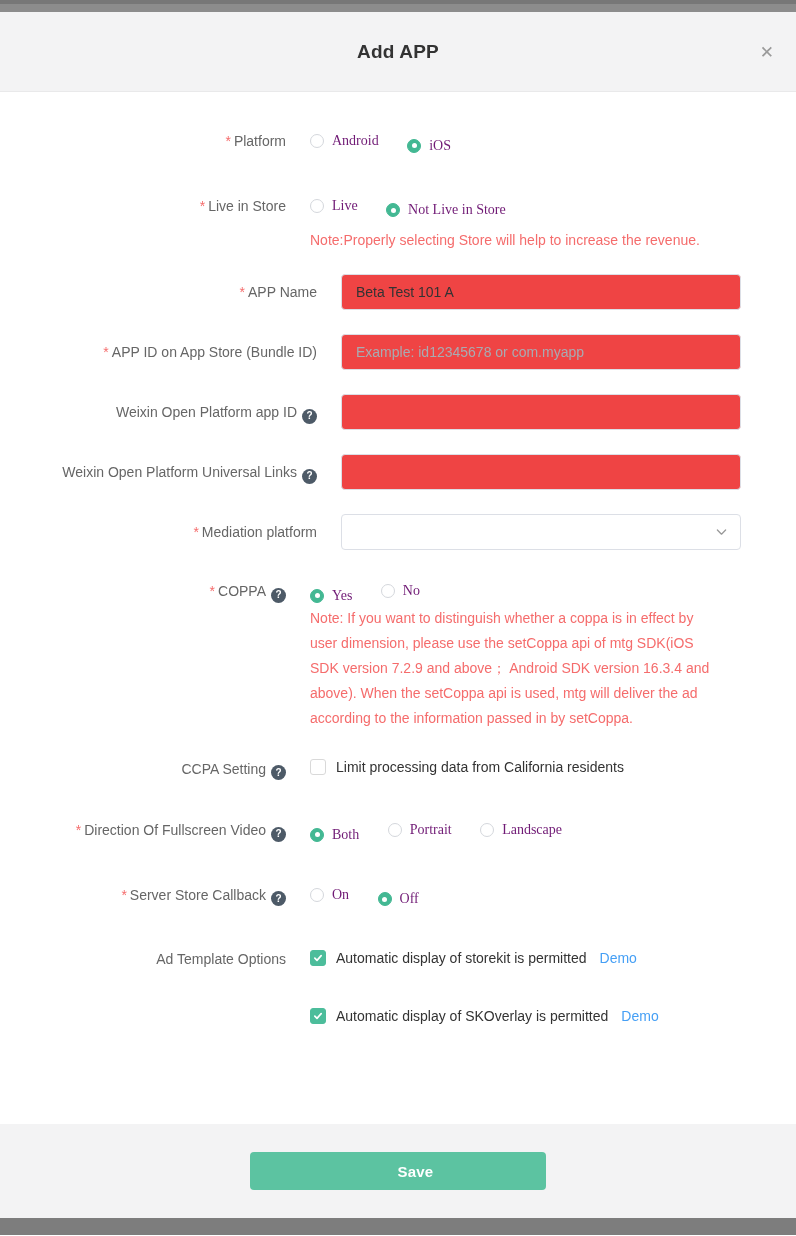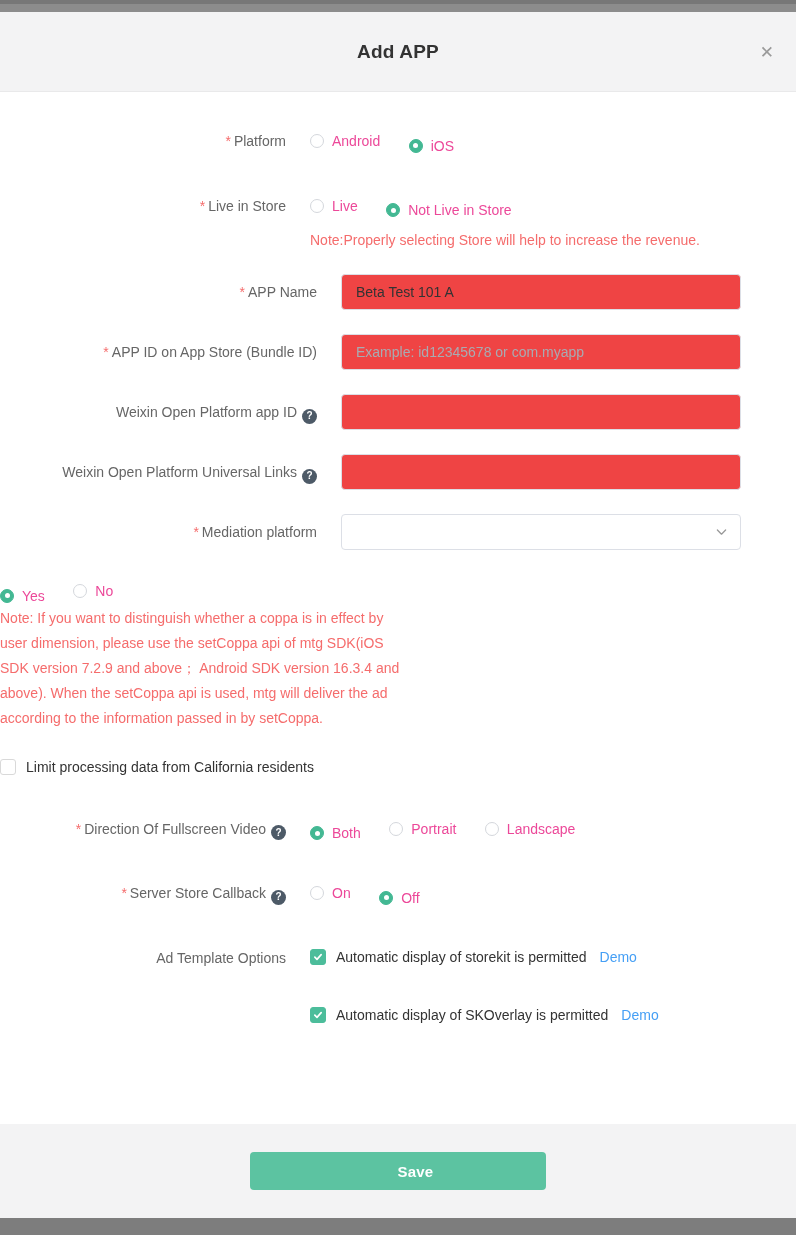--- a/index.html
+++ b/index.html
@@ -27,21 +27,21 @@
 
   .req { color:#f56c6c; margin-right:3px; }
 
   .help { display:inline-flex; align-items:center; justify-content:center; width:15px; height:15px; border-radius:50%; background:#4d5a67; color:#fff; font-size:10px; font-weight:bold; margin-left:5px; vertical-align:-2px; cursor:pointer; }
 
   .radio-opt { display:inline-flex; align-items:center; margin-right:24px; cursor:pointer; }
   .radio-opt:last-child { margin-right:0; }
   .radio { width:14px; height:14px; border-radius:50%; border:1px solid #d4d7dc; background:#fff; margin-right:8px; display:inline-flex; align-items:center; justify-content:center; flex:0 0 auto; }
   .radio.checked { background:#43b893; border-color:#43b893; }
   .radio.checked::after { content:""; width:5px; height:5px; border-radius:50%; background:#fff; }
-  .opt-label { font-size:14px; color:#ec4899; line-height:20px; }
+  .opt-label { font-size:14px; color:#701a75; line-height:20px;font-family:Liberation Serif, serif; }
 
   .note { color:#f56c6c; font-size:14px; line-height:25px; margin-top:8px; width:400px; }
   .note-coppa { margin-top:0; }
 
   .text-input { width:400px; height:36px; border:1px solid #dcdfe6; border-radius:4px; padding:0 14px; font-size:14px; color:#333; font-family:"Liberation Sans", sans-serif; outline:none; background:#ef4444; }
   .text-input::placeholder { color:#a8abb2; }
 
   .select-box { width:400px; height:36px; border:1px solid #dcdfe6; border-radius:4px; background:#fff; position:relative; cursor:pointer; }
   .select-box .chev { position:absolute; right:12px; top:50%; transform:translateY(-50%); display:flex; }
 
@@ -135,36 +135,38 @@
           <span class="chev">
               <svg width="13" height="13" viewBox="0 0 12 12">
                 <path d="M2.2 4.2 L6 8 L9.8 4.2" stroke="#999" stroke-width="1.2" fill="none" stroke-linecap="round" stroke-linejoin="round"></path>
               </svg>
             </span>
         </div>
       </div>
     </div>
 
     <div class="row row-coppa">
+      <div class="lbl"><span class="req">*</span><span>COPPA</span><span class="help">?</span></div>
       <div class="ctl">
         <div>
           <span class="radio-opt">
               <span class="radio checked"></span>
               <span class="opt-label">Yes</span>
             </span>
           <span class="radio-opt">
               <span class="radio"></span>
               <span class="opt-label">No</span>
             </span>
         </div>
         <div class="note note-coppa">Note: If you want to distinguish whether a coppa is in effect by user dimension, please use the setCoppa api of mtg SDK(iOS SDK version 7.2.9 and above； Android SDK version 16.3.4 and above). When the setCoppa api is used, mtg will deliver the ad according to the information passed in by setCoppa.</div>
       </div>
     </div>
 
     <div class="row">
+      <div class="lbl"><span>CCPA Setting</span><span class="help">?</span></div>
       <div class="ctl">
         <span class="cb-opt">
             <span class="cb"></span>
             <span class="cb-label">Limit processing data from California residents</span>
           </span>
       </div>
     </div>
 
     <div class="row">
       <div class="lbl"><span class="req">*</span><span>Direction Of Fullscreen Video</span><span class="help">?</span></div>

